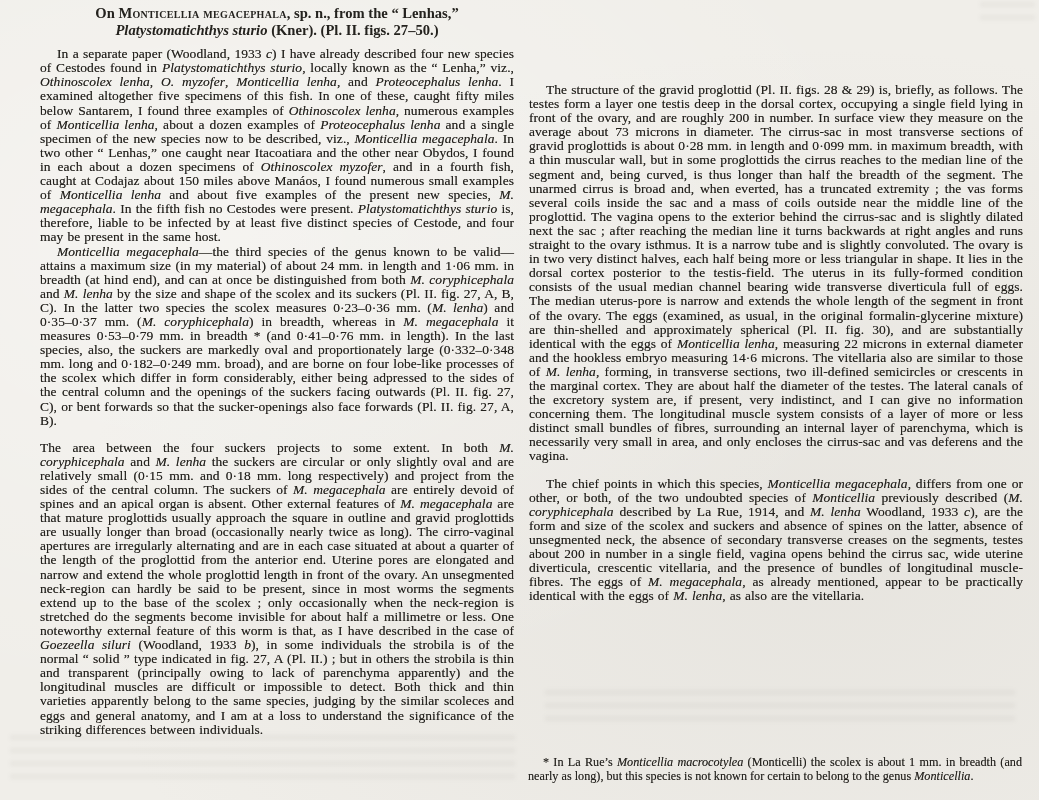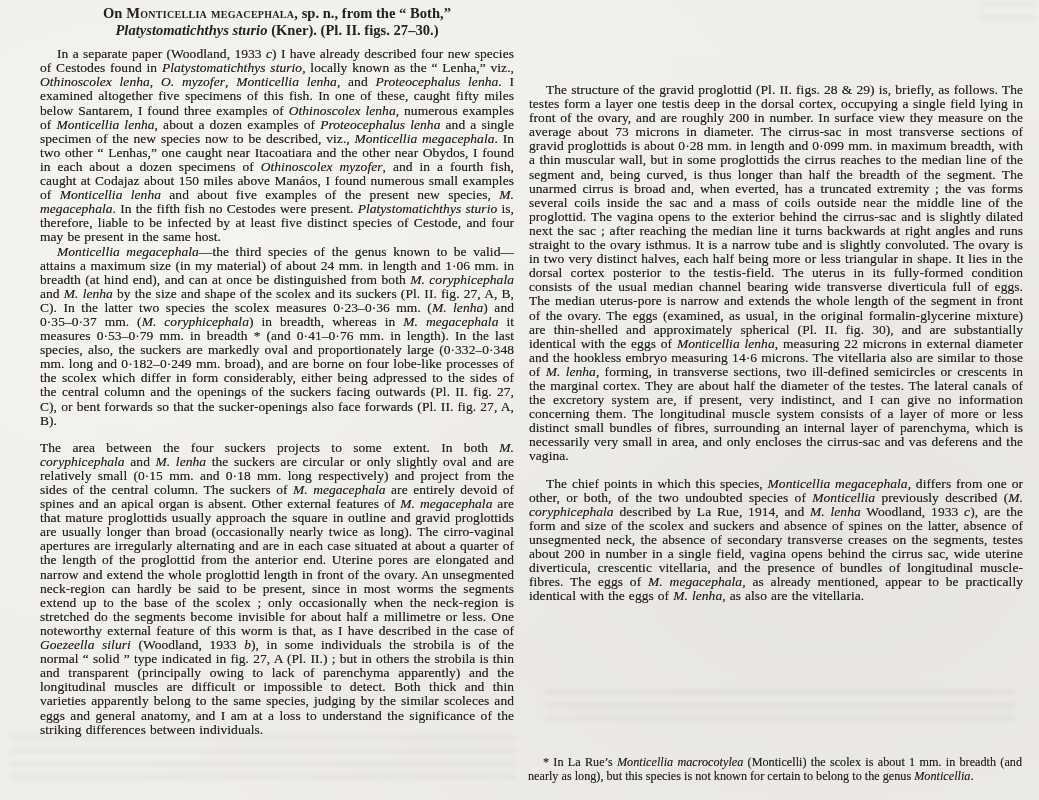--- a/index.html
+++ b/index.html
@@ -72,21 +72,21 @@
 </head>
 <body>
 
 <div class="page">
 
   <div class="artifact lines" style="left:10px;top:735px;width:505px;height:48px;"></div>
   <div class="artifact lines" style="left:545px;top:690px;width:470px;height:34px;"></div>
   <div class="artifact lines" style="left:980px;top:2px;width:55px;height:26px;"></div>
 
   <div class="col col-left">
-    <h1 class="title"><span>On </span><span class="sc">Monticellia megacephala</span><span>, sp. n., from the “ Both,” </span><i>Platystomatichthys sturio</i><span> (Kner).  (Pl. II. figs. 27–30.)</span></h1>
+    <h1 class="title"><span>On </span><span class="sc">Monticellia megacephala</span><span>, sp. n., from the “ Lenhas,” </span><i>Platystomatichthys sturio</i><span> (Kner).  (Pl. II. figs. 27–50.)</span></h1>
     <div>
         <p class="para indent"><span>In a separate paper (Woodland, 1933 </span><i>c</i><span>) I have already described four new species of Cestodes found in </span><i>Platystomatichthys sturio</i><span>, locally known as the “ Lenha,” viz., </span><i>Othinoscolex lenha</i><span>, </span><i>O. myzofer</i><span>, </span><i>Monticellia lenha</i><span>, and </span><i>Proteocephalus lenha</i><span>.  I examined altogether five specimens of this fish.  In one of these, caught fifty miles below Santarem, I found three examples of </span><i>Othinoscolex lenha</i><span>, numerous examples of </span><i>Monticellia lenha</i><span>, about a dozen examples of </span><i>Proteocephalus lenha</i><span> and a single specimen of the new species now to be described, viz., </span><i>Monticellia megacephala</i><span>.  In two other “ Lenhas,” one caught near Itacoatiara and the other near Obydos, I found in each about a dozen specimens of </span><i>Othinoscolex myzofer</i><span>, and in a fourth fish, caught at Codajaz about 150 miles above Manáos, I found numerous small examples of </span><i>Monticellia lenha</i><span> and about five examples of the present new species, </span><i>M. megacephala</i><span>.  In the fifth fish no Cestodes were present.  </span><i>Platystomatichthys sturio</i><span> is, therefore, liable to be infected by at least five distinct species of Cestode, and four may be present in the same host.</span></p>
         <p class="para indent"><i>Monticellia megacephala</i><span>—the third species of the genus known to be valid—attains a maximum size (in my material) of about 24 mm. in length and 1·06 mm. in breadth (at hind end), and can at once be distinguished from both </span><i>M. coryphicephala</i><span> and </span><i>M. lenha</i><span> by the size and shape of the scolex and its suckers (Pl. II. fig. 27, A, B, C).  In the latter two species the scolex measures 0·23–0·36 mm. (</span><i>M. lenha</i><span>) and 0·35–0·37 mm. (</span><i>M. coryphicephala</i><span>) in breadth, whereas in </span><i>M. megacephala</i><span> it measures 0·53–0·79 mm. in breadth * (and 0·41–0·76 mm. in length).  In the last species, also, the suckers are markedly oval and proportionately large (0·332–0·348 mm. long and 0·182–0·249 mm. broad), and are borne on four lobe-like processes of the scolex which differ in form considerably, either being adpressed to the sides of the central column and the openings of the suckers facing outwards (Pl. II. fig. 27, C), or bent forwards so that the sucker-openings also face forwards (Pl. II. fig. 27, A, B).</span></p>
         <p class="para gap"><span>The area between the four suckers projects to some extent.  In both </span><i>M. coryphicephala</i><span> and </span><i>M. lenha</i><span> the suckers are circular or only slightly oval and are relatively small (0·15 mm. and 0·18 mm. long respectively) and project from the sides of the central column.  The suckers of </span><i>M. megacephala</i><span> are entirely devoid of spines and an apical organ is absent.  Other external features of </span><i>M. megacephala</i><span> are that mature proglottids usually approach the square in outline and gravid proglottids are usually longer than broad (occasionally nearly twice as long).  The cirro-vaginal apertures are irregularly alternating and are in each case situated at about a quarter of the length of the proglottid from the anterior end.  Uterine pores are elongated and narrow and extend the whole proglottid length in front of the ovary.  An unsegmented neck-region can hardly be said to be present, since in most worms the segments extend up to the base of the scolex ; only occasionally when the neck-region is stretched do the segments become invisible for about half a millimetre or less.  One noteworthy external feature of this worm is that, as I have described in the case of </span><i>Goezeella siluri</i><span> (Woodland, 1933 </span><i>b</i><span>), in some individuals the strobila is of the normal “ solid ” type indicated in fig. 27, A (Pl. II.) ; but in others the strobila is thin and transparent (principally owing to lack of parenchyma apparently) and the longitudinal muscles are difficult or impossible to detect.  Both thick and thin varieties apparently belong to the same species, judging by the similar scoleces and eggs and general anatomy, and I am at a loss to understand the significance of the striking differences between individuals.</span></p>
       </div>
   </div>
 
   <div class="col col-right">
     <div>
         <p class="para indent"><span>The structure of the gravid proglottid (Pl. II. figs. 28 &amp; 29) is, briefly, as follows.  The testes form a layer one testis deep in the dorsal cortex, occupying a single field lying in front of the ovary, and are roughly 200 in number.  In surface view they measure on the average about 73 microns in diameter.  The cirrus-sac in most transverse sections of gravid proglottids is about 0·28 mm. in length and 0·099 mm. in maximum breadth, with a thin muscular wall, but in some proglottids the cirrus reaches to the median line of the segment and, being curved, is thus longer than half the breadth of the segment.  The unarmed cirrus is broad and, when everted, has a truncated extremity ; the vas forms several coils inside the sac and a mass of coils outside near the middle line of the proglottid.  The vagina opens to the exterior behind the cirrus-sac and is slightly dilated next the sac ; after reaching the median line it turns backwards at right angles and runs straight to the ovary isthmus.  It is a narrow tube and is slightly convoluted.  The ovary is in two very distinct halves, each half being more or less triangular in shape.  It lies in the dorsal cortex posterior to the testis-field.  The uterus in its fully-formed condition consists of the usual median channel bearing wide transverse diverticula full of eggs.  The median uterus-pore is narrow and extends the whole length of the segment in front of the ovary.  The eggs (examined, as usual, in the original formalin-glycerine mixture) are thin-shelled and approximately spherical (Pl. II. fig. 30), and are substantially identical with the eggs of </span><i>Monticellia lenha</i><span>, measuring 22 microns in external diameter and the hookless embryo measuring 14·6 microns.  The vitellaria also are similar to those of </span><i>M. lenha</i><span>, forming, in transverse sections, two ill-defined semicircles or crescents in the marginal cortex.  They are about half the diameter of the testes.  The lateral canals of the excretory system are, if present, very indistinct, and I can give no information concerning them.  The longitudinal muscle system consists of a layer of more or less distinct small bundles of fibres, surrounding an internal layer of parenchyma, which is necessarily very small in area, and only encloses the cirrus-sac and vas deferens and the vagina.</span></p>

